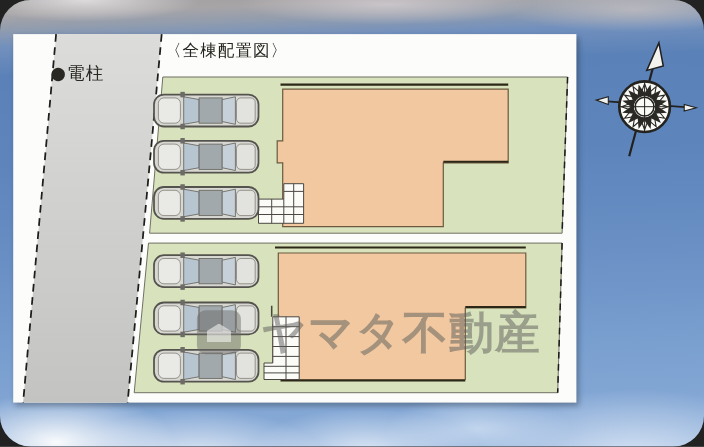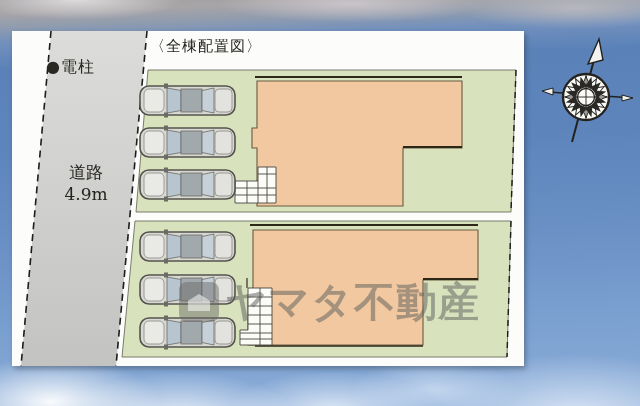--- a/index.html
+++ b/index.html
@@ -1,18 +1,19 @@
 <!DOCTYPE html>
 <html><head>
 <meta charset="utf-8">
 <style>
   html,body{margin:0;padding:0;background:#222;}
   .screen{
     position:relative;width:640px;height:406px;overflow:hidden;
     font-family:"DejaVu Serif","Liberation Serif",serif;
+    border-radius:28px;
   }
   
   .sky{
     position:absolute;inset:0;
     background:
       radial-gradient(ellipse 150px 28px at 12% 0%,  rgba(225,222,224,.95), rgba(225,222,224,0) 70%),
       radial-gradient(ellipse 190px 26px at 55% 1%,  rgba(205,200,204,.9),  rgba(205,200,204,0) 70%),
       radial-gradient(ellipse 170px 30px at 90% 2%,  rgba(190,188,192,.85), rgba(190,188,192,0) 70%),
       radial-gradient(ellipse 150px 62px at 8% 99%,  rgba(255,255,255,.95), rgba(255,255,255,0) 72%),
       radial-gradient(ellipse 170px 70px at 28% 104%,rgba(246,249,253,.92), rgba(246,249,253,0) 72%),
@@ -31,21 +32,21 @@
   .txt{position:absolute;color:#26241f;white-space:nowrap;}
   .title{left:150px;top:37px;font-size:15px;letter-spacing:1px;}
   .pole{left:46px;top:57px;font-size:16px;letter-spacing:1px;color:#2a2823;}
   .road-label{left:54px;top:161px;width:64px;text-align:center;font-size:17px;line-height:22px;white-space:pre-line;}
   .bldg-label{width:110px;text-align:center;font-size:24px;letter-spacing:2px;color:#26241f;}
   .bldg1{left:292px;top:111px;}
   .bldg2{left:292px;top:271px;}
   
   .watermark{
     position:absolute;left:179px;top:277px;height:50px;
-    display:flex;align-items:center;gap:6px;pointer-events:none;
+    display:flex;align-items:center;gap:18px;pointer-events:none;
   }
   .wm-logo{
     width:40px;height:40px;border-radius:8px;
     background:rgba(104,104,102,.48);position:relative;flex:0 0 auto;
   }
   .wm-logo::after{
     content:"";position:absolute;left:9px;top:12px;width:22px;height:17px;
     background:rgba(250,250,248,.55);
     clip-path:polygon(50% 0,100% 40%,100% 100%,0 100%,0 40%);
   }
@@ -181,20 +182,19 @@
         <polygon points="0,-21 -4,-10 4,-10" transform="rotate(240)"></polygon>
         <polygon points="0,-21 -4,-10 4,-10" transform="rotate(270)"></polygon>
         <polygon points="0,-21 -4,-10 4,-10" transform="rotate(300)"></polygon>
         <polygon points="0,-21 -4,-10 4,-10" transform="rotate(330)"></polygon>
       </g>
     </g>
   </svg>
 
   <div class="txt title">〈全棟配置図〉</div>
   <div class="txt pole">●電柱</div>
-  <div class="txt road-label"><span>道路</span><br><span>4.9m</span></div>
 
   <div class="watermark">
     <div class="wm-logo"></div>
     <div class="wm-text">ヤマタ不動産</div>
   </div>
 
 </div>
 
 </body></html>

